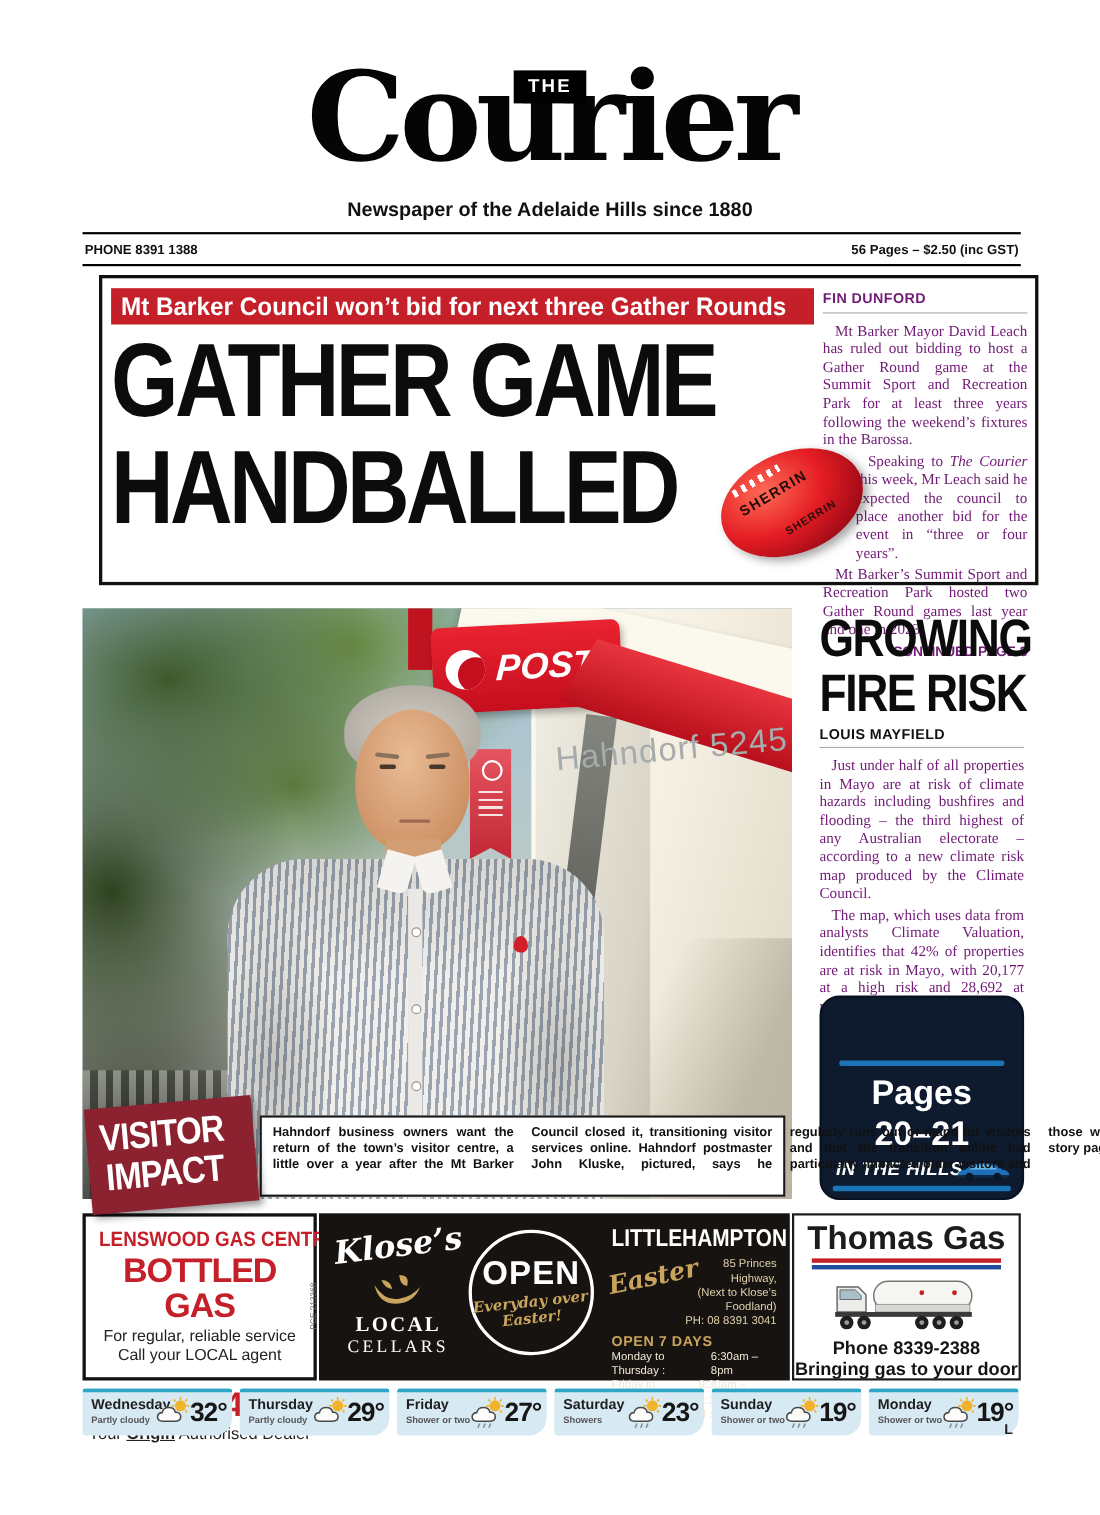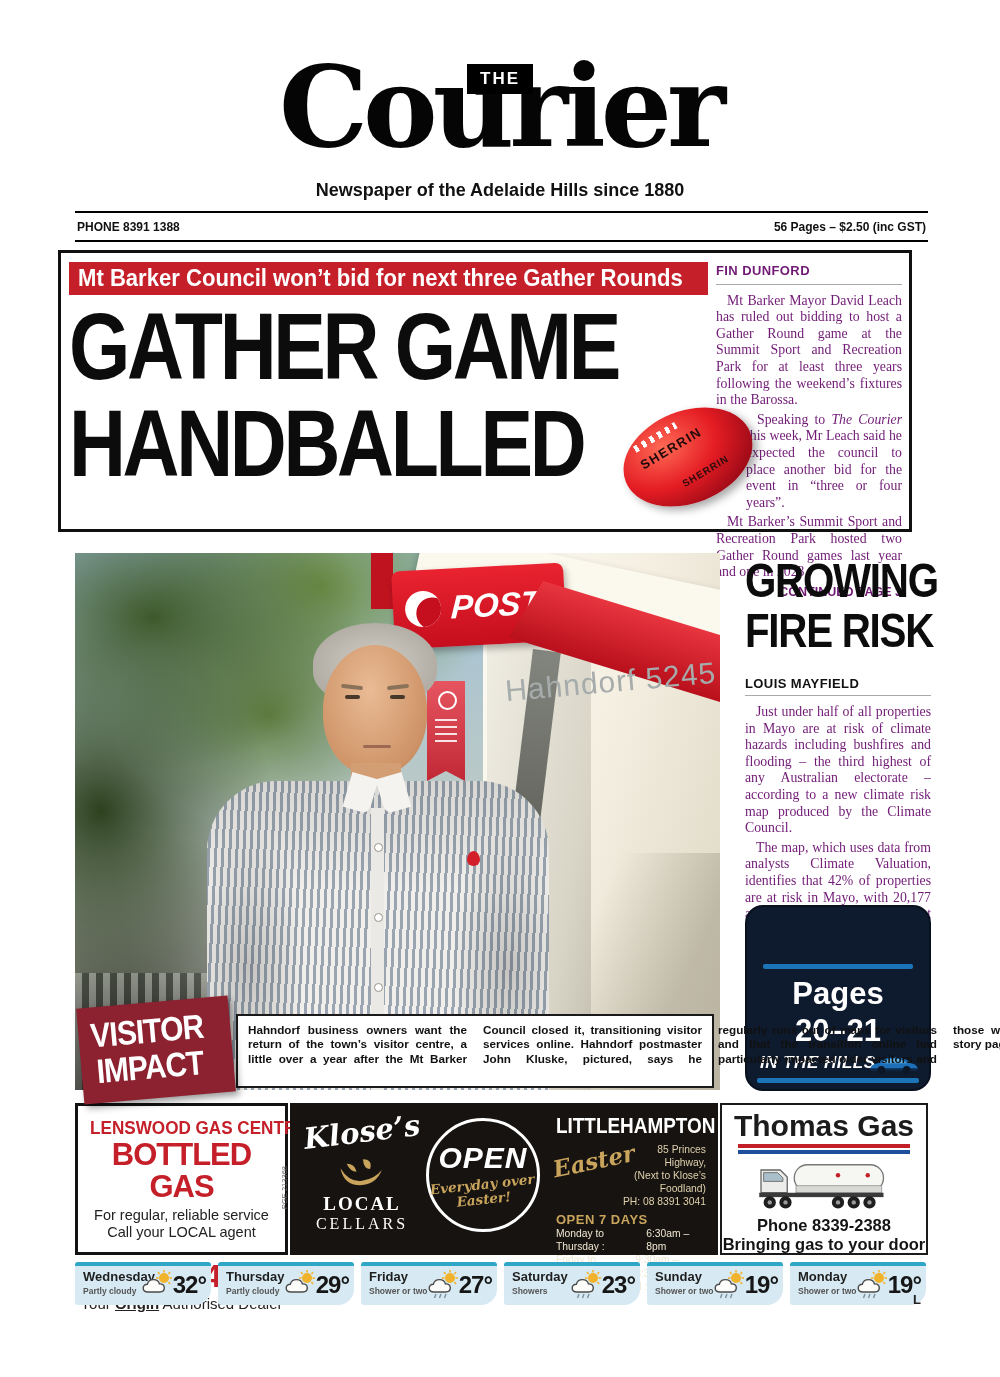--- a/index.html
+++ b/index.html
@@ -17,21 +17,21 @@
   .m-tag{position:absolute;top:180px;left:0;width:100%;text-align:center;font-weight:bold;font-size:18px;}
 
   
   .dateline{position:absolute;left:75px;top:211px;width:853px;height:27px;
             border-top:2px solid #000;border-bottom:2px solid #000;font-size:12px;font-weight:bold;}
   .dl-left{position:absolute;left:2px;top:7px;}
   .dl-center{position:absolute;left:0;width:100%;text-align:center;top:7px;}
   .dl-right{position:absolute;right:2px;top:7px;}
 
   
-  .lead-box{position:absolute;left:58px;top:250px;width:848px;height:276px;border:3px solid #101010;background:#fff;}
+  .lead-box{position:absolute;left:90px;top:250px;width:848px;height:276px;border:3px solid #101010;background:#fff;}
   .kicker{position:absolute;left:8px;top:9px;width:630px;height:33px;background:#c5202a;color:#fff;
           font-weight:bold;font-size:23px;line-height:33px;padding-left:9px;white-space:nowrap;overflow:hidden;}
   .hl{position:absolute;left:8px;font-weight:bold;color:#0c0c0c;font-size:95px;line-height:95px;
       letter-spacing:-4px;white-space:nowrap;}
   .hl1{top:46px;}.hl2{top:143px;}
   .hl .cx{transform:scaleX(.83);}
   .lead-col{position:absolute;left:655px;top:10px;width:186px;}
   .byline{font-size:13px;font-weight:bold;letter-spacing:.4px;border-bottom:1.5px solid #aaa;
           padding-bottom:4px;margin-bottom:8px;}
   .serif{font-family:"Liberation Serif",serif;font-size:13.8px;line-height:16.6px;text-align:justify;color:#701a75;}
@@ -127,21 +127,21 @@
            transform:rotate(-5deg);z-index:8;color:#fff;text-align:center;
            box-shadow:3px 4px 7px rgba(0,0,0,.4);}
   .visitor .v{font-weight:bold;font-size:34px;line-height:36px;letter-spacing:-1px;}
   .visitor .v .cx{transform:scaleX(.88);}
   .visitor .v1{margin-top:10px;}
 
   
   .fire-col{position:absolute;left:745px;top:556px;width:186px;}
   .fire-hl{font-weight:bold;font-size:48px;line-height:50px;letter-spacing:-1.5px;white-space:nowrap;color:#0c0c0c;}
   .fire-hl .cx{transform:scaleX(.84);}
-  .fire-col .byline{margin-top:20px;}
+  .fire-col .byline{margin-top:4px;}
   .fire-col .serif{font-size:13.8px;}
 
   
   .motoring{position:absolute;left:745px;top:905px;width:186px;height:186px;background:#0e1a2e;
             border-radius:18px;border:2px solid #091120;box-sizing:border-box;}
   .mot-strip{position:absolute;left:7px;top:8px;right:7px;height:46px;background:#fff;border-radius:10px;text-align:center;}
   .mot-logo{font-size:34px;font-weight:bold;letter-spacing:-1px;line-height:46px;display:inline-block;
             transform:scaleX(.95);background:linear-gradient(180deg,#79c4ec 25%,#1b67ad 85%);
             -webkit-background-clip:text;background-clip:text;color:transparent;}
   .mot-bar{position:absolute;left:16px;top:57px;right:16px;height:5px;background:#1b74b8;border-radius:2px;}
@@ -168,21 +168,21 @@
   .ad-black{position:absolute;left:290px;top:1103px;width:428px;height:152px;background:#171310;color:#fff;
             box-sizing:border-box;padding:10px 12px;display:flex;}
   .kl{width:120px;text-align:center;flex:none;}
   .kl-name{font-family:"DejaVu Serif",serif;font-style:italic;font-weight:bold;font-size:29px;
            transform:rotate(-7deg);margin-top:2px;}
   .kl-logo{width:56px;height:36px;margin:3px auto 1px;}
   .kl-local{font-family:"Liberation Serif",serif;font-weight:bold;font-size:19px;letter-spacing:2px;}
   .kl-cellars{font-family:"Liberation Serif",serif;font-size:16px;letter-spacing:3px;}
   .opencircle{width:114px;height:114px;border:3.5px solid #fff;border-radius:50%;margin:5px 6px 0 4px;
               text-align:center;flex:none;box-sizing:border-box;}
-  .open-word{font-size:30px;font-weight:bold;letter-spacing:1px;margin-top:20px;font-style:italic;}
+  .open-word{font-size:30px;font-weight:bold;letter-spacing:1px;margin-top:20px;}
   .open-note{font-family:"DejaVu Serif",serif;font-style:italic;font-weight:bold;color:#c9a45c;
              font-size:13.5px;line-height:15px;transform:rotate(-6deg);margin-top:2px;}
   .lh{flex:1;padding-left:10px;min-width:0;}
   .lh-title{font-weight:bold;font-size:22px;white-space:nowrap;}
   .lh-title .cx{transform:scaleX(.86);}
   .lh-row{display:flex;margin-top:1px;}
   .lh-easter{width:62px;color:#c9a45c;font-family:"DejaVu Serif",serif;font-style:italic;font-weight:bold;
              font-size:23px;transform:rotate(-12deg);margin-top:9px;flex:none;}
   .lh-addr{flex:1;text-align:right;font-size:10.3px;line-height:13px;color:#ded0ac;margin-top:3px;}
   .lh-open7{color:#c9a45c;font-weight:bold;font-size:13px;margin-top:4px;letter-spacing:.5px;}

